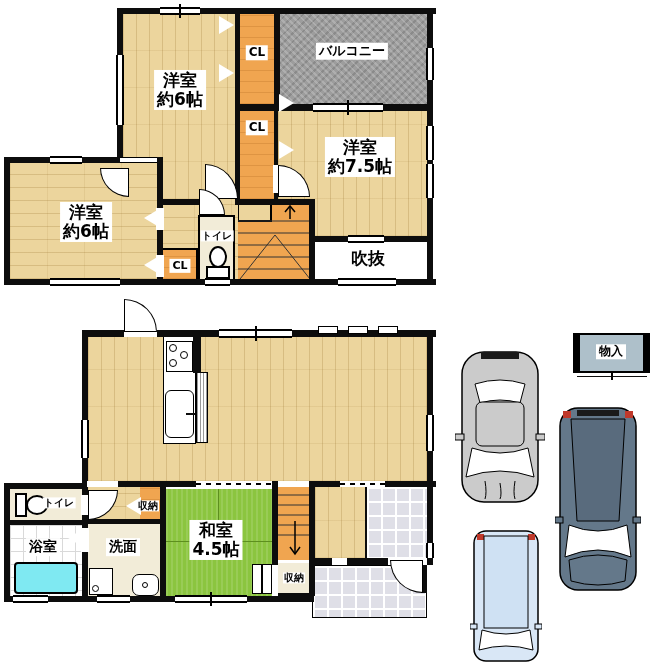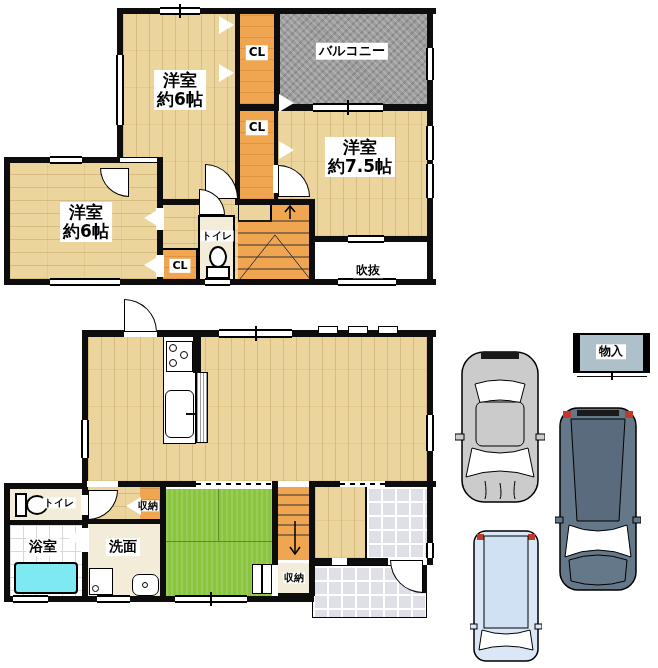--- a/index.html
+++ b/index.html
@@ -267,22 +267,26 @@
   <div class="lbl" style="left:360px;top:157px;font-size:17px;">
     <span>洋室</span>
       <span>約7.5帖</span>
   </div>
   <div class="lbl" style="left:86px;top:222px;font-size:17px;">
     <span>洋室</span>
       <span>約6帖</span>
   </div>
   <div class="lbl" style="left:180px;top:266px;font-size:11px;">CL</div>
   <div class="lbl" style="left:217px;top:236px;font-size:10px;padding:0 1px;">トイレ</div>
-  <div class="lbl" style="left:368px;top:271px;font-size:12px;">吹抜</div>
-
+  <div class="lbl" style="left:368px;top:259px;font-size:17px;">吹抜</div>
+
+  <div class="lbl" style="left:216px;top:540px;font-size:17px;">
+    <span>和室</span>
+      <span>4.5帖</span>
+  </div>
   <div class="lbl" style="left:148px;top:506px;font-size:10px;padding:0 1px;">収納</div>
   <div class="lbl" style="left:59px;top:503px;font-size:10px;padding:0 1px;">トイレ</div>
   <div class="lbl" style="left:43px;top:547px;font-size:14px;">浴室</div>
   <div class="lbl" style="left:123px;top:547px;font-size:14px;">洗面</div>
   <div class="lbl" style="left:294px;top:578px;font-size:10px;padding:0 1px;">収納</div>
   <div class="lbl" style="left:611px;top:352px;font-size:12px;">物入</div>
 
 </div>
 
 </body></html>

